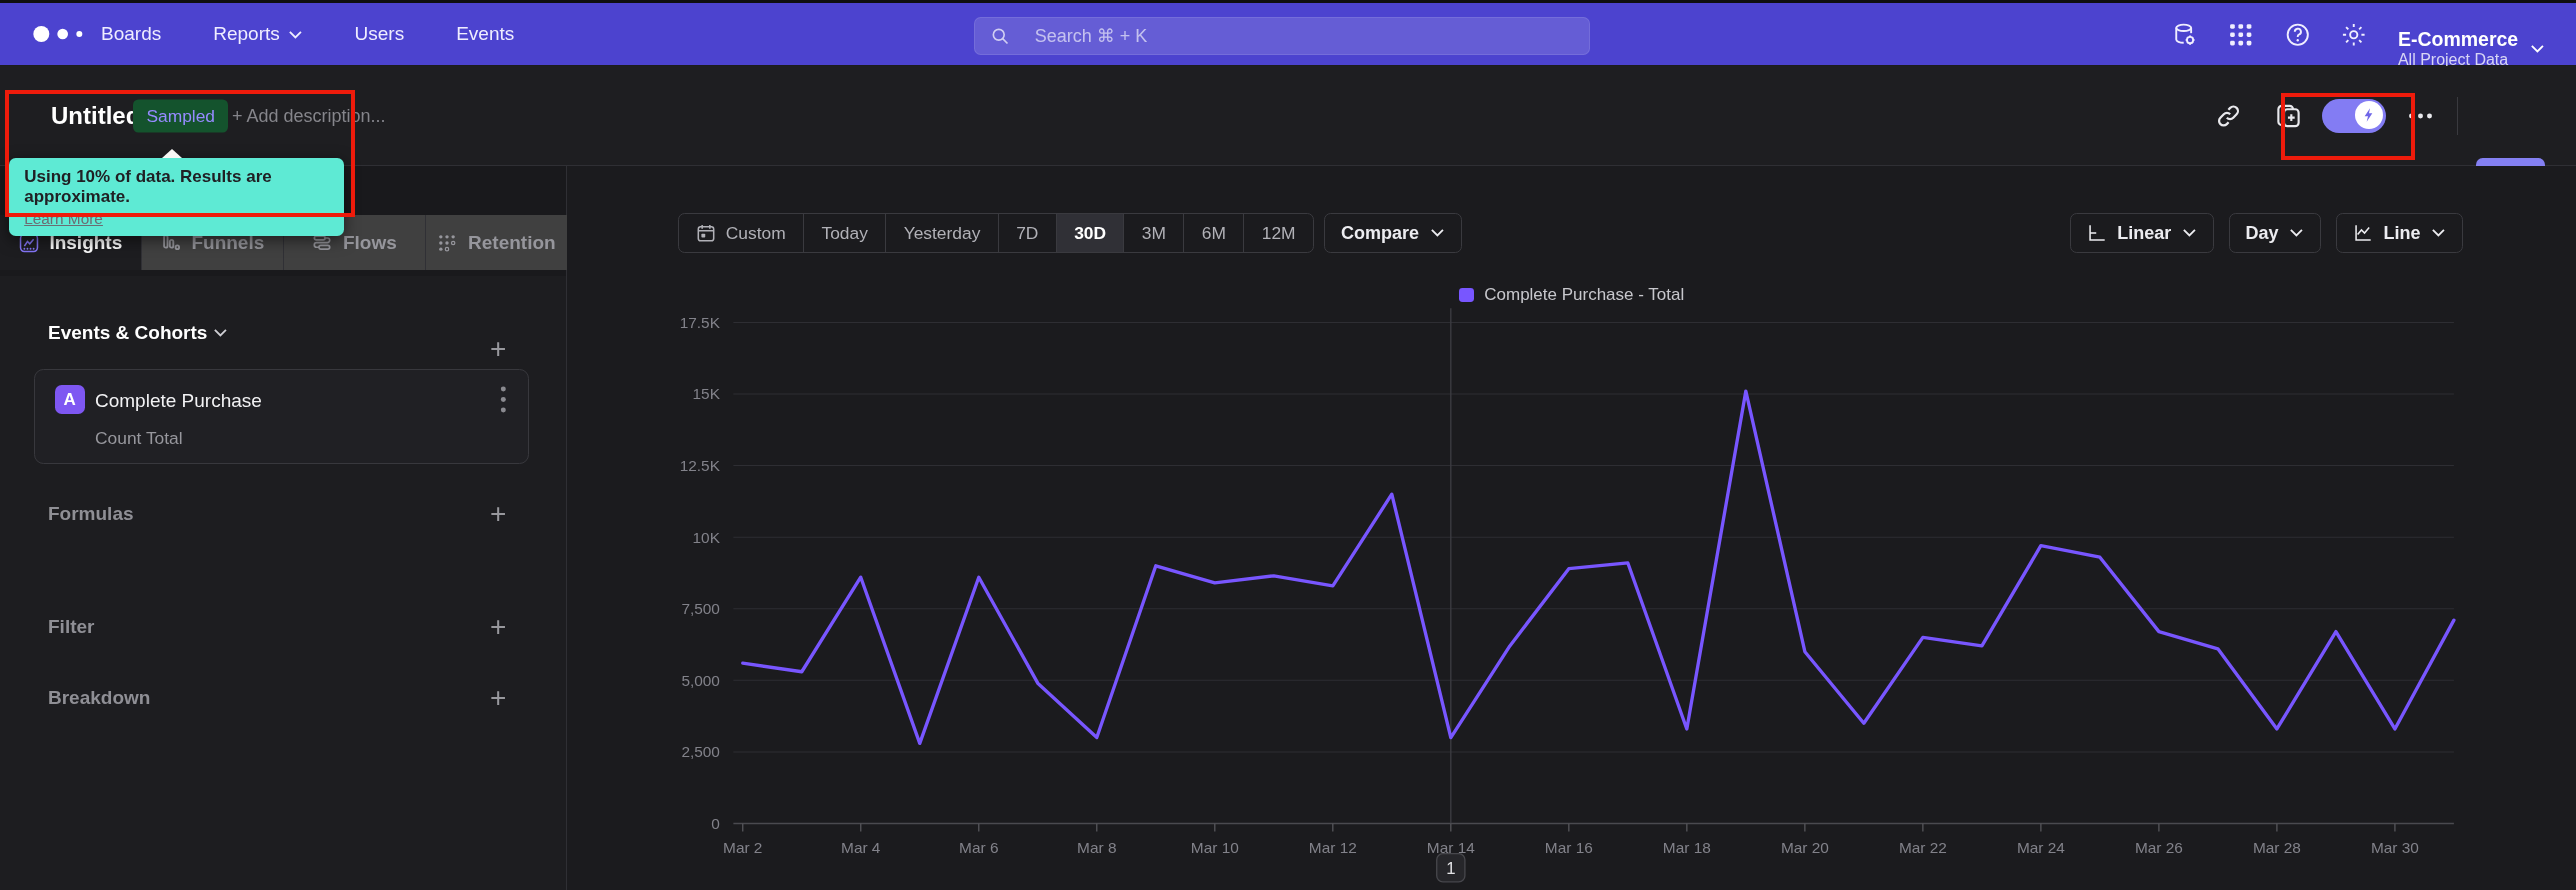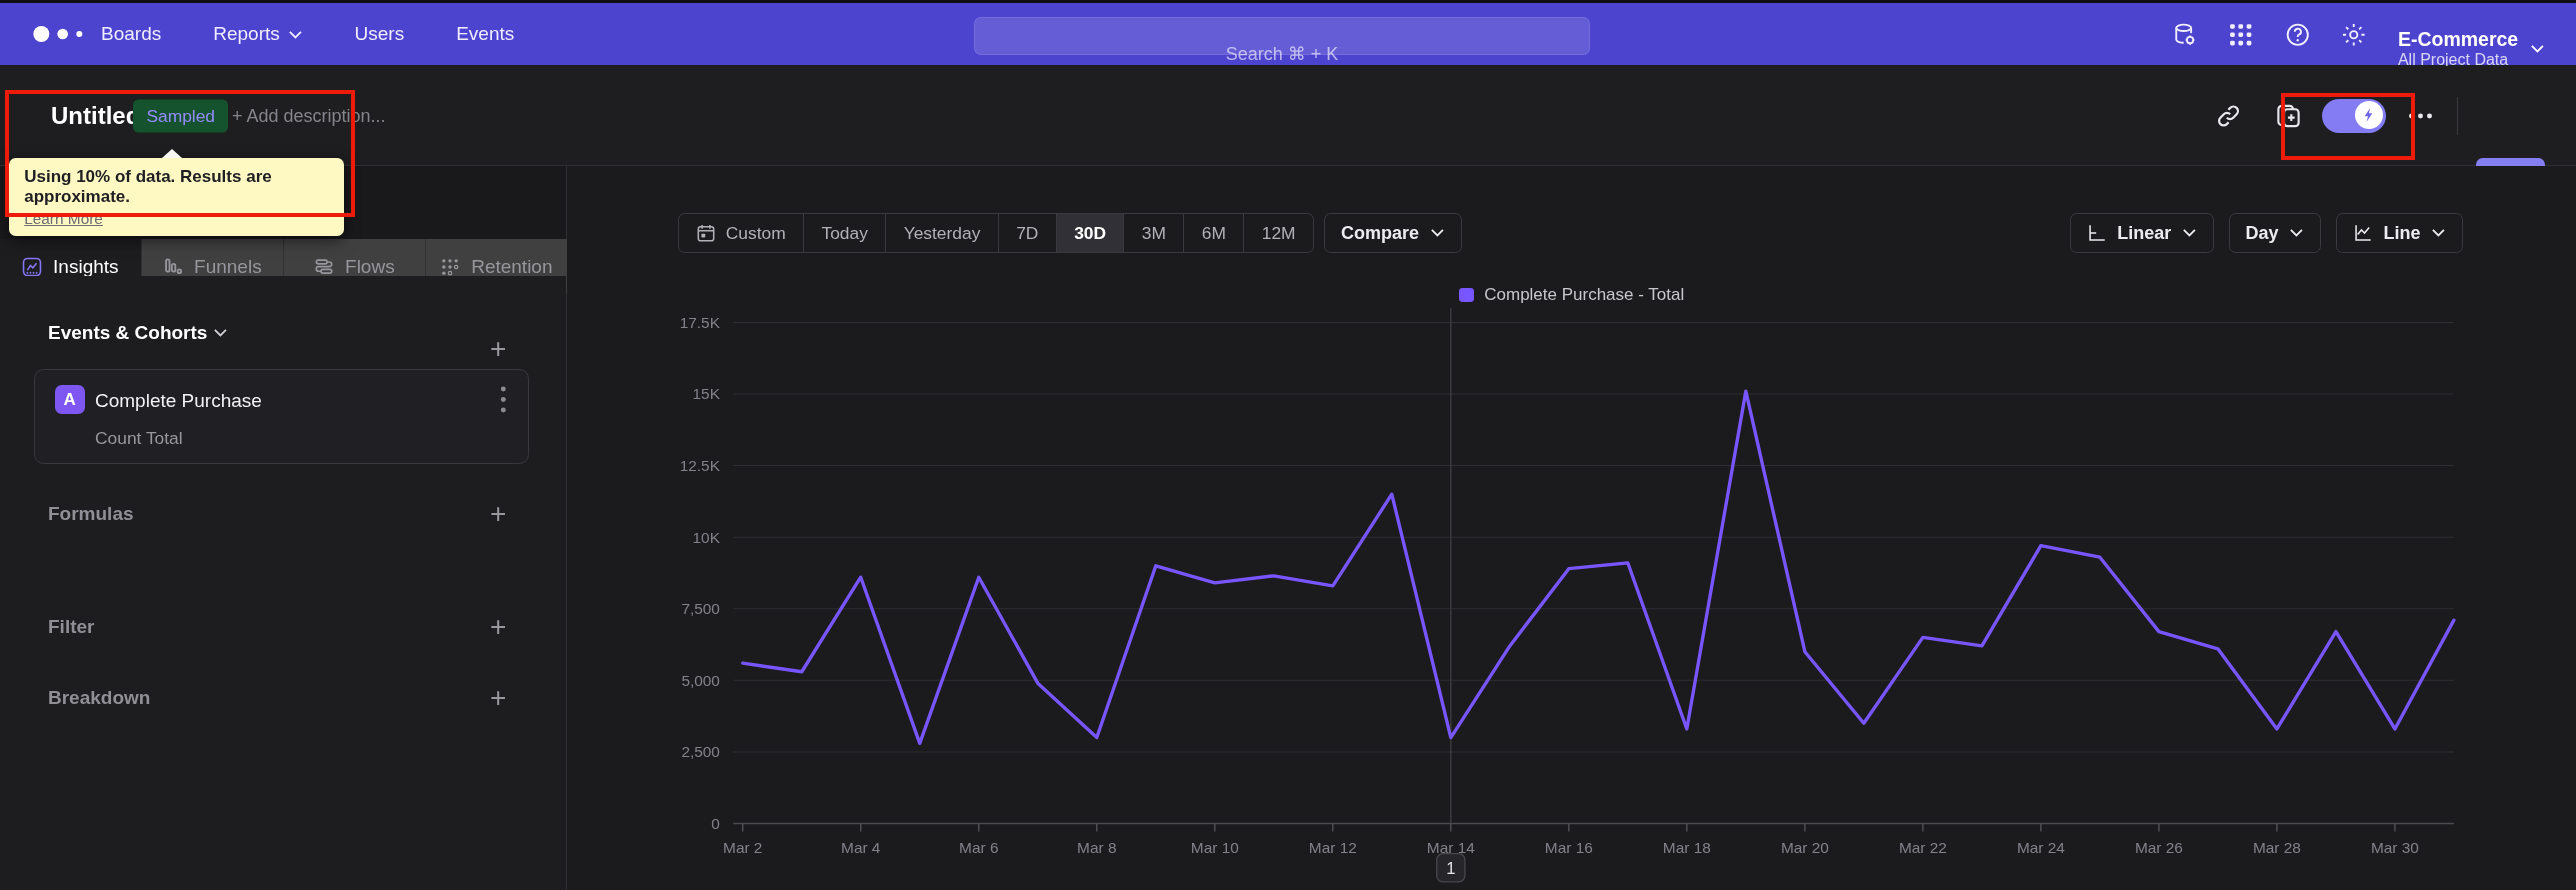--- a/index.html
+++ b/index.html
@@ -9,21 +9,21 @@
 
   
   .topstrip { position:absolute; left:0; top:0; width:2576px; height:3.4px; background:#0f0f11; }
   .topnav { position:absolute; left:0; top:3.4px; width:2576px; height:62px; background:#4c43cf;
             display:flex; align-items:center; }
   .logo { position:absolute; left:31px; top:50%; transform:translateY(-50%); }
   .nav-items { position:absolute; left:101px; display:flex; gap:52px; align-items:center; }
   .nav-item { color:#efedff; font-size:19px; display:flex; align-items:center; gap:8px; cursor:pointer; }
   .search { position:absolute; left:974px; top:13.4px; width:616px; height:38px;
             background:rgba(255,255,255,0.14); border:0.7px solid rgba(255,255,255,0.10);
-            border-radius:6.7px; display:flex; align-items:center; padding:0 14.8px; gap:25px;flex-direction:column; }
+            border-radius:6.7px; display:flex; align-items:center; padding:0 14.8px; gap:25px; }
   .search-ph { color:rgba(255,255,255,0.62); font-size:18px; }
   .nav-right { position:absolute; right:31px; height:62px; display:flex; align-items:center; gap:31px; }
   .navicon { width:25.5px; height:25.5px; color:#f0eeff; }
   .project { display:flex; align-items:center; gap:12px; color:#fff;margin-top:28px; }
   .project-name { font-size:19.5px; font-weight:bold; line-height:23px; }
   .project-scope { font-size:16px; color:rgba(255,255,255,0.78); }
 
   
   .header2 { position:absolute; left:0; top:66px; width:2576px; height:100px; background:#1e1e21;
              border-bottom:0.7px solid #2f2f34; }
@@ -40,32 +40,32 @@
           background:#fff; display:flex; align-items:center; justify-content:center; }
   .divider-v { position:absolute; left:2457px; top:50%; transform:translateY(-50%);
                width:1.3px; height:38px; background:#3a3a3f; }
   .save-btn { position:absolute; left:2476px; top:92px; width:69px; height:47px; border-radius:6.7px;
               background:#8480f2; color:#fff; font-size:19.5px; border:none;
               display:flex; align-items:center; justify-content:center; cursor:pointer;
               font-family:"Liberation Sans", sans-serif; }
 
   
   .red-rect { position:absolute; border:4px solid #ee1b0b; background:transparent; pointer-events:none; z-index:50; }
-  .tooltip { position:absolute; left:9.4px; top:158px; width:335px; background:#fef9c3; border-radius:6.7px;
+  .tooltip { position:absolute; left:9.4px; top:158px; width:335px; background:#5eead4; border-radius:6.7px;
              padding:9.4px 14.8px 8px 14.8px; z-index:40; box-shadow:0 4px 14.8px rgba(0,0,0,0.55); }
   .tooltip-arrow { position:absolute; left:153px; top:-8.7px; width:0; height:0;
                    border-left:10px solid transparent; border-right:10px solid transparent;
                    border-bottom:9.4px solid #f7f7f4; }
   .tooltip-text { color:#202024; font-size:17px; font-weight:bold; }
   .tooltip-link { color:#6c6c72; font-size:15.4px; text-decoration:underline; display:inline-block; margin-top:2.7px; }
 
   
   .sidebar { position:absolute; left:0; top:166px; width:567px; height:724px; background:#19191c;
              border-right:0.7px solid #2f2f34; }
-  .tabstrip { position:absolute; left:0; top:73px; width:567px; height:55px; display:flex; }
+  .tabstrip { position:absolute; left:0; top:49px; width:567px; height:55px; display:flex;font-weight:bold; }
   .tab { flex:1; display:flex; align-items:center; justify-content:center; gap:10.7px;
          background:#404040; border-left:0.7px solid #303035; color:#96969c; font-size:19px; cursor:pointer; }
   .tab:first-child { border-left:none; }
   .tab.active { background:#1d1d20; color:#fff; }
   .side-panel { position:absolute; left:0; top:110px; width:566px; height:614px; background:#1d1d20; }
   .events-header { position:absolute; left:48px; top:156px; display:flex; align-items:center; gap:6px;
                    color:#fff; font-size:19px; font-weight:bold; cursor:pointer; }
   .plus { position:absolute; left:490px; color:#98989d; font-size:28px; font-weight:300; cursor:pointer; line-height:28px; }
   .event-card { position:absolute; left:34px; top:203px; width:495px; height:95px;
                 border:1.3px solid #38383d; border-radius:9.4px; background:#202024; cursor:pointer; }

